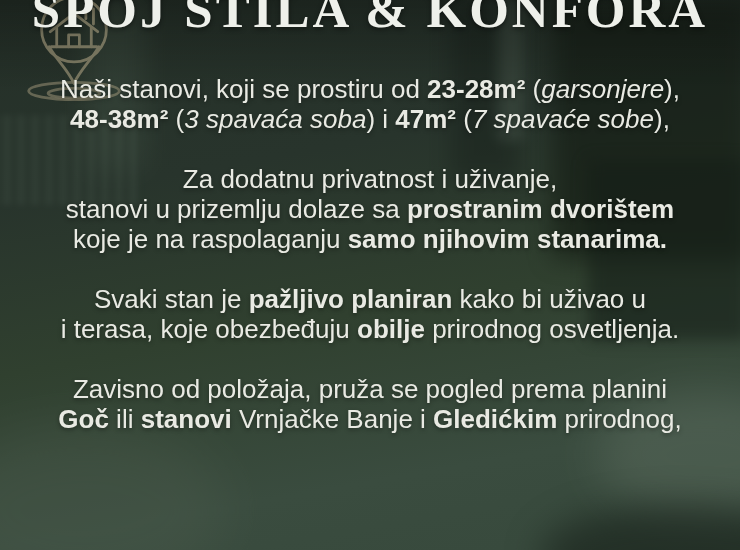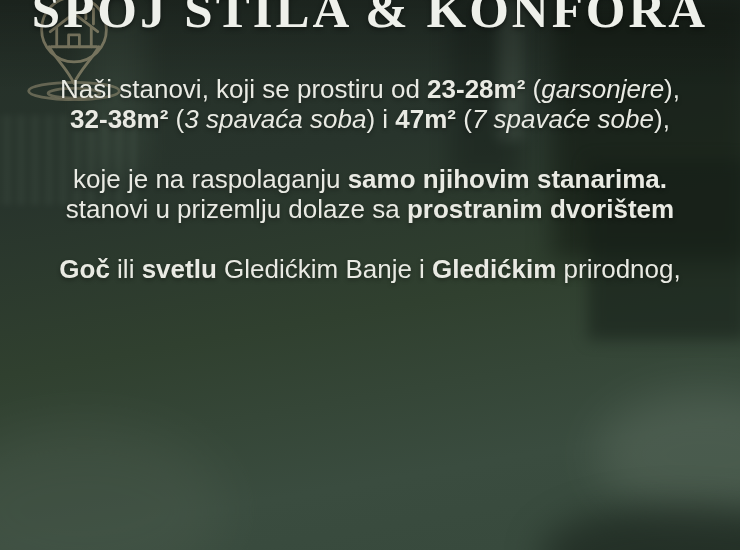--- a/index.html
+++ b/index.html
@@ -90,25 +90,29 @@
     <path d="M45 58 L45 47 L55 47 L55 58"></path>
     <ellipse cx="50" cy="99" rx="42" ry="8" opacity="0.8"></ellipse>
     <ellipse cx="50" cy="101" rx="24" ry="4.5" opacity="0.8"></ellipse>
   </svg>
 
   <h1 class="title">SPOJ STILA &amp; KONFORA</h1>
 
   <div class="body-text">
       <div class="paragraph">
         <div class="line"><span>Naši stanovi, koji se prostiru od </span><span class="b">23-28m²</span><span> (</span><span class="i">garsonjere</span><span>),</span></div>
-        <div class="line"><span class="b">32-38m²</span><span> (</span><span class="i">3 spavaća soba</span><span>) i </span><span class="b">47m²</span><span> (</span><span class="i">7 spavaće sobe</span><span>),</span></div>
+        <div class="line"><span class="b">48-38m²</span><span> (</span><span class="i">3 spavaća soba</span><span>) i </span><span class="b">47m²</span><span> (</span><span class="i">7 spavaće sobe</span><span>),</span></div>
       </div>
       <div class="paragraph">
+        <div class="line"><span>Za dodatnu privatnost i uživanje,</span></div>
+        <div class="line"><span>stanovi u prizemlju dolaze sa </span><span class="b">prostranim dvorištem</span></div>
         <div class="line"><span>koje je na raspolaganju </span><span class="b">samo njihovim stanarima.</span></div>
-        <div class="line"><span>stanovi u prizemlju dolaze sa </span><span class="b">prostranim dvorištem</span></div>
       </div>
       <div class="paragraph">
+        <div class="line"><span>Svaki stan je </span><span class="b">pažljivo planiran</span><span> kako bi uživao u</span></div>
+        <div class="line"><span>i terasa, koje obezbeđuju </span><span class="b">obilje</span><span> prirodnog osvetljenja.</span></div>
       </div>
       <div class="paragraph">
-        <div class="line"><span class="b">Goč</span><span> ili </span><span class="b">svetlu</span><span> Gledićkim Banje i </span><span class="b">Gledićkim</span><span> prirodnog,</span></div>
+        <div class="line"><span>Zavisno od položaja, pruža se pogled prema planini</span></div>
+        <div class="line"><span class="b">Goč</span><span> ili </span><span class="b">stanovi</span><span> Vrnjačke Banje i </span><span class="b">Gledićkim</span><span> prirodnog,</span></div>
       </div>
     </div>
 </div>
 
 </body></html>

